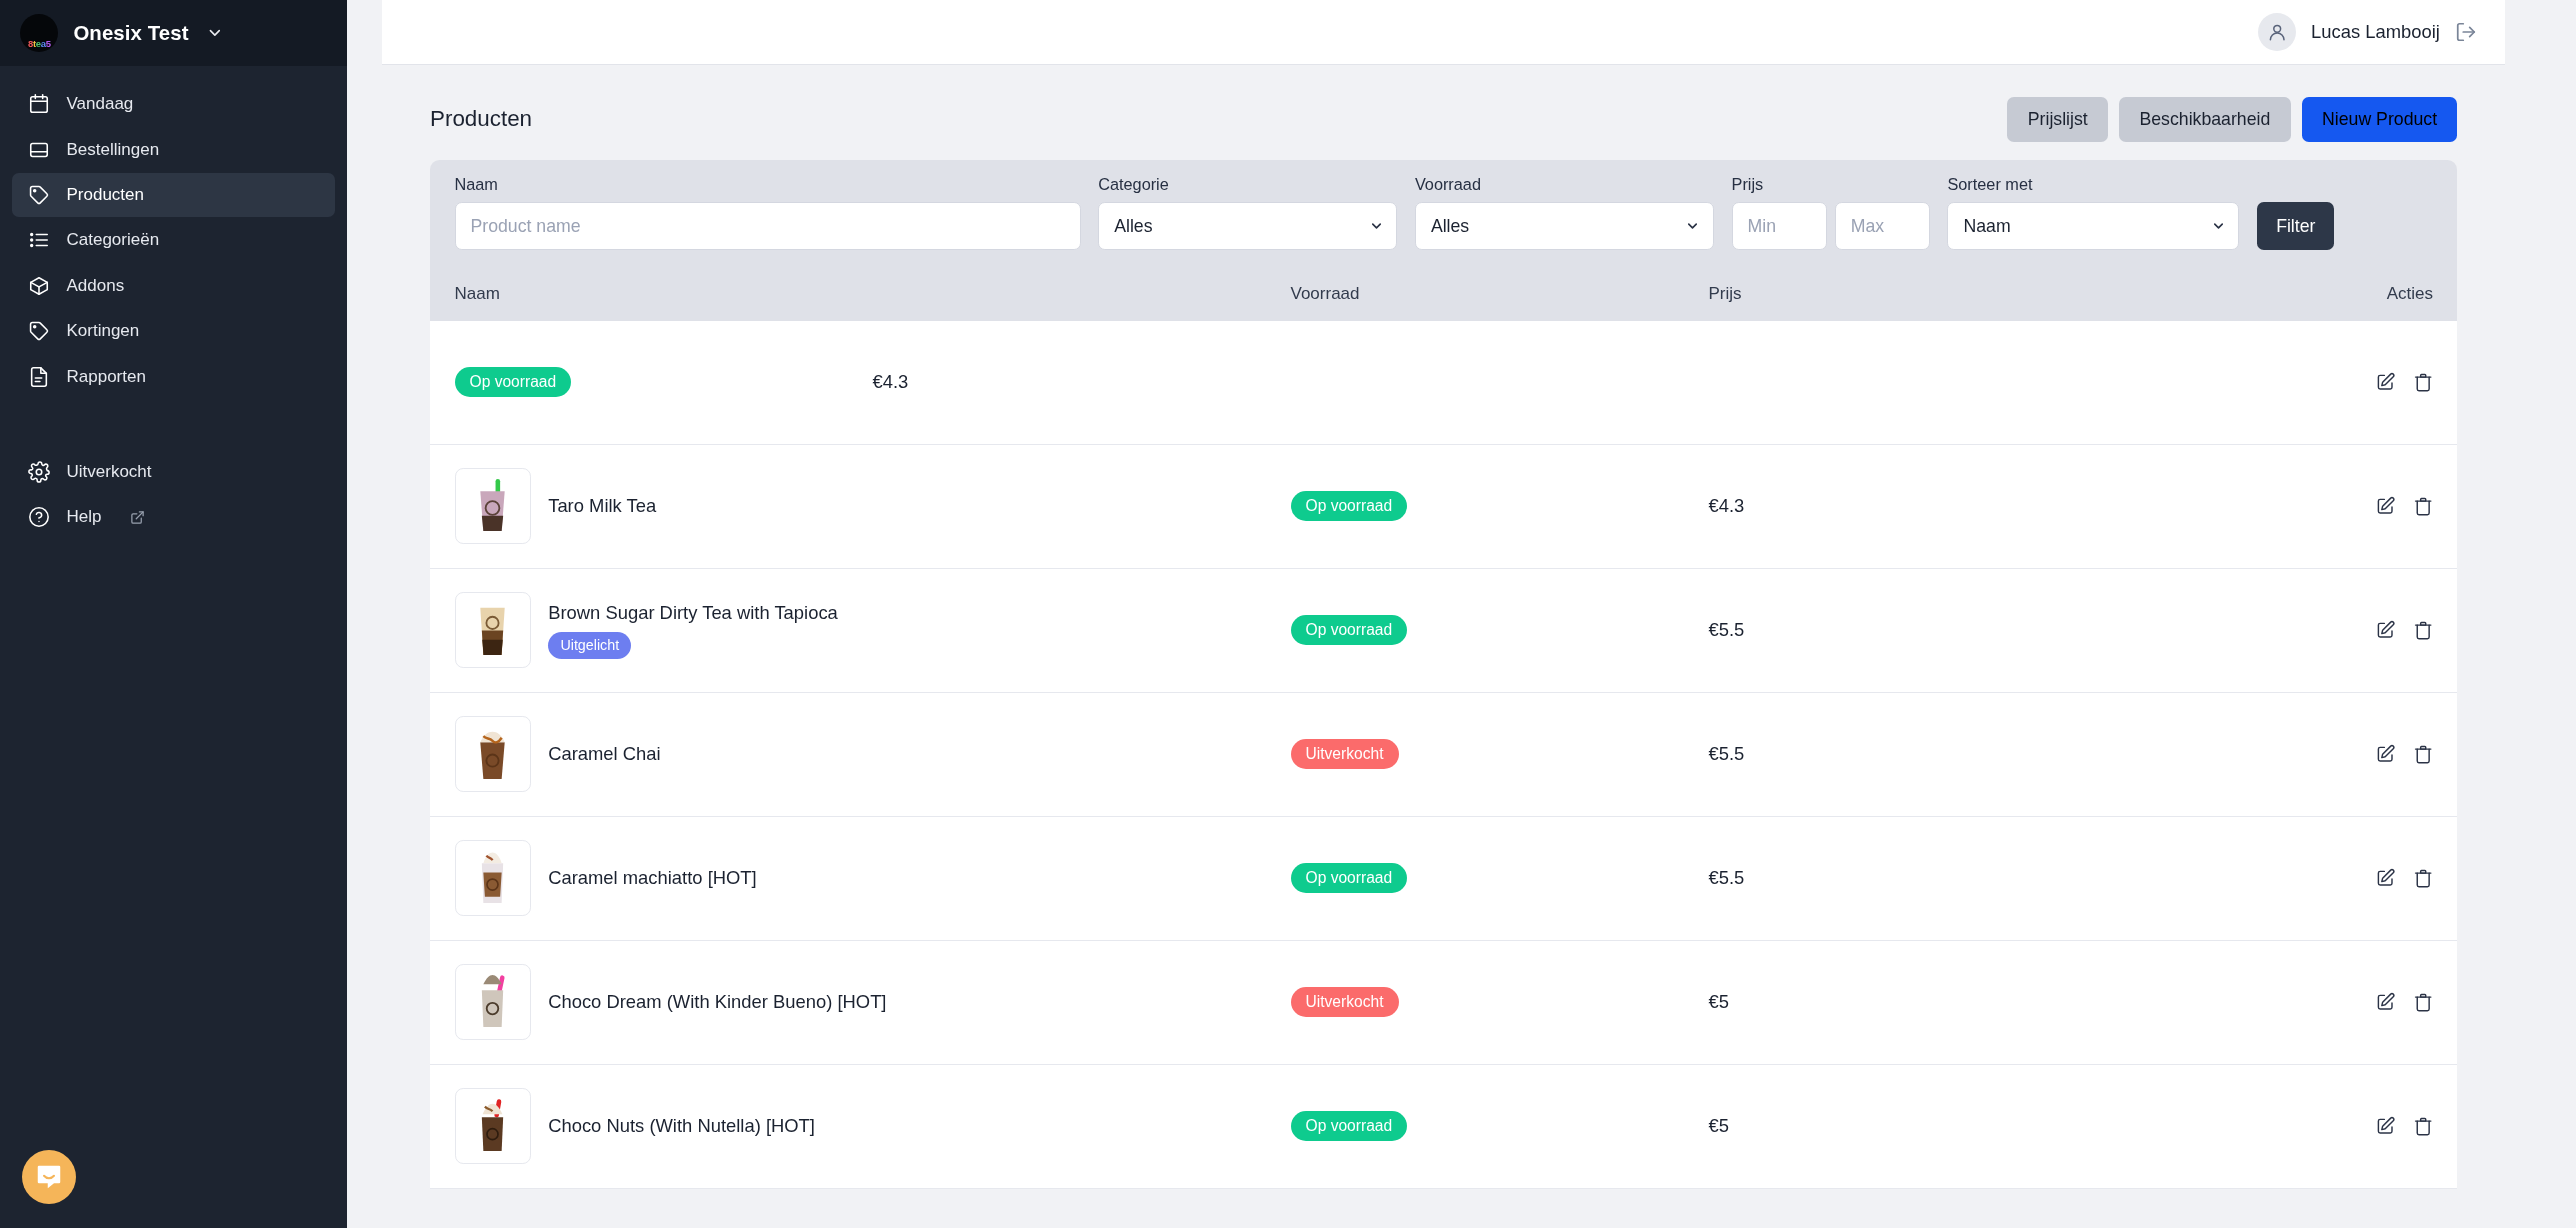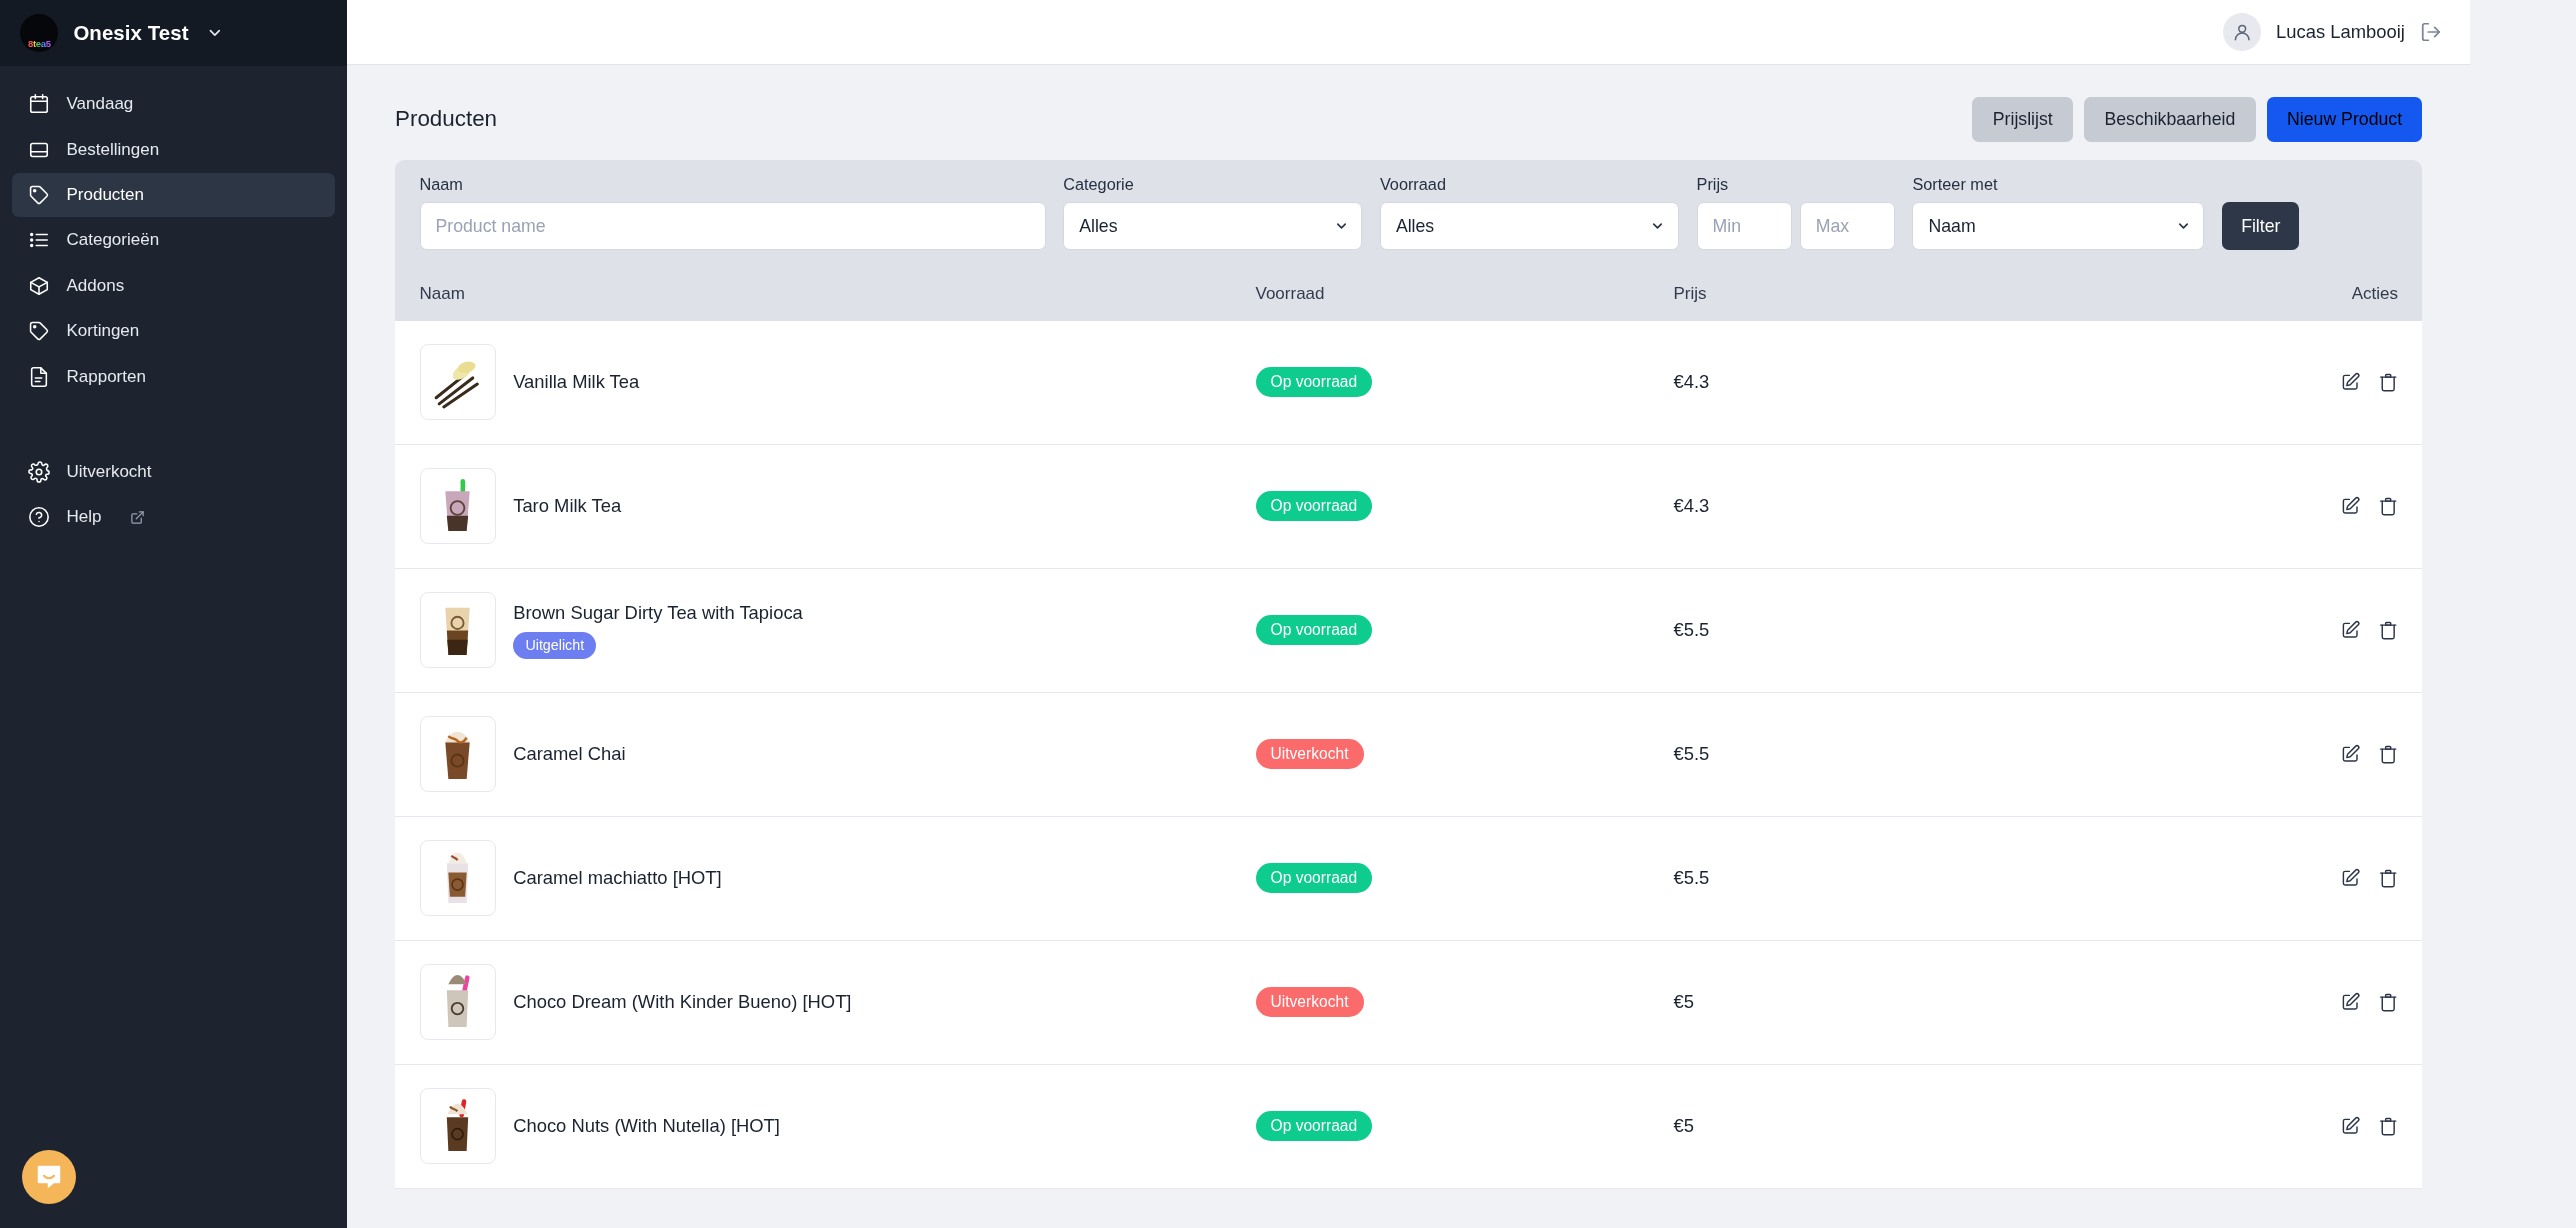--- a/index.html
+++ b/index.html
@@ -2,21 +2,21 @@
 <html style="font-size:11px"><head>
 <meta charset="utf-8">
 <style>
   * { box-sizing: border-box; margin: 0; padding: 0; }
   html, body {
     width: 2576px; height: 1228px;
     font-family: "Liberation Sans", sans-serif;
     background: #f1f2f5;
     overflow: hidden;
   }
-  .app { display: flex; width: 2444px; height: 1228px; }
+  .app { display: flex; width: 2444px; height: 1228px; gap: 35px; }
 
   
   .sidebar {
     width: 347px; flex: 0 0 347px; height: 1228px;
     background: #1d2430; display: flex; flex-direction: column;
     position: relative;
   }
   .brand {
     height: 66px; flex: 0 0 66px;
     display: flex; align-items: center; gap: 15px;
@@ -371,36 +371,20 @@
 
       <div class="table">
         <div class="thead">
           <div class="col-name">Naam</div>
           <div class="col-stock">Voorraad</div>
           <div class="col-price">Prijs</div>
           <div class="col-act">Acties</div>
         </div>
         <div id="rows">
             <div class="trow">
-              <div class="col-name prod-cell">
-                <div class="thumb">
-                  <svg width="61" height="61" viewBox="0 0 40 40">
-                    <g stroke="#3a2c1d" stroke-width="2" stroke-linecap="round">
-                      <line x1="6" y1="30" x2="26" y2="14"></line>
-                      <line x1="8" y1="34" x2="30" y2="17"></line>
-                      <line x1="11" y1="36" x2="33" y2="21"></line>
-                    </g>
-                    <ellipse cx="23" cy="13" rx="7" ry="4" fill="#f0e6a8" transform="rotate(-35 23 13)"></ellipse>
-                    <ellipse cx="26" cy="10" rx="6" ry="3.5" fill="#e9dd92" transform="rotate(-15 26 10)"></ellipse>
-                  </svg>
-                </div>
-                <div class="prod-meta">
-                  <div class="prod-name">Vanilla Milk Tea</div>
-                </div>
-              </div>
               <div class="col-stock"><span class="badge" style="background:#0ecb8e">Op voorraad</span></div>
               <div class="col-price price">€4.3</div>
               <div class="col-act acts">
                 <span class="act-ico">
                   <svg width="20.4" height="20.4" viewBox="0 0 24 24" fill="none" stroke="#2b3346" stroke-width="1.7" stroke-linecap="round" stroke-linejoin="round">
                     <path d="M11 4H6a2 2 0 0 0-2 2v12a2 2 0 0 0 2 2h12a2 2 0 0 0 2-2v-5"></path>
                     <path d="M18.5 2.5a2.1 2.1 0 0 1 3 3L12 15l-4 1 1-4z"></path>
                   </svg>
                 </span>
                 <span class="act-ico">

